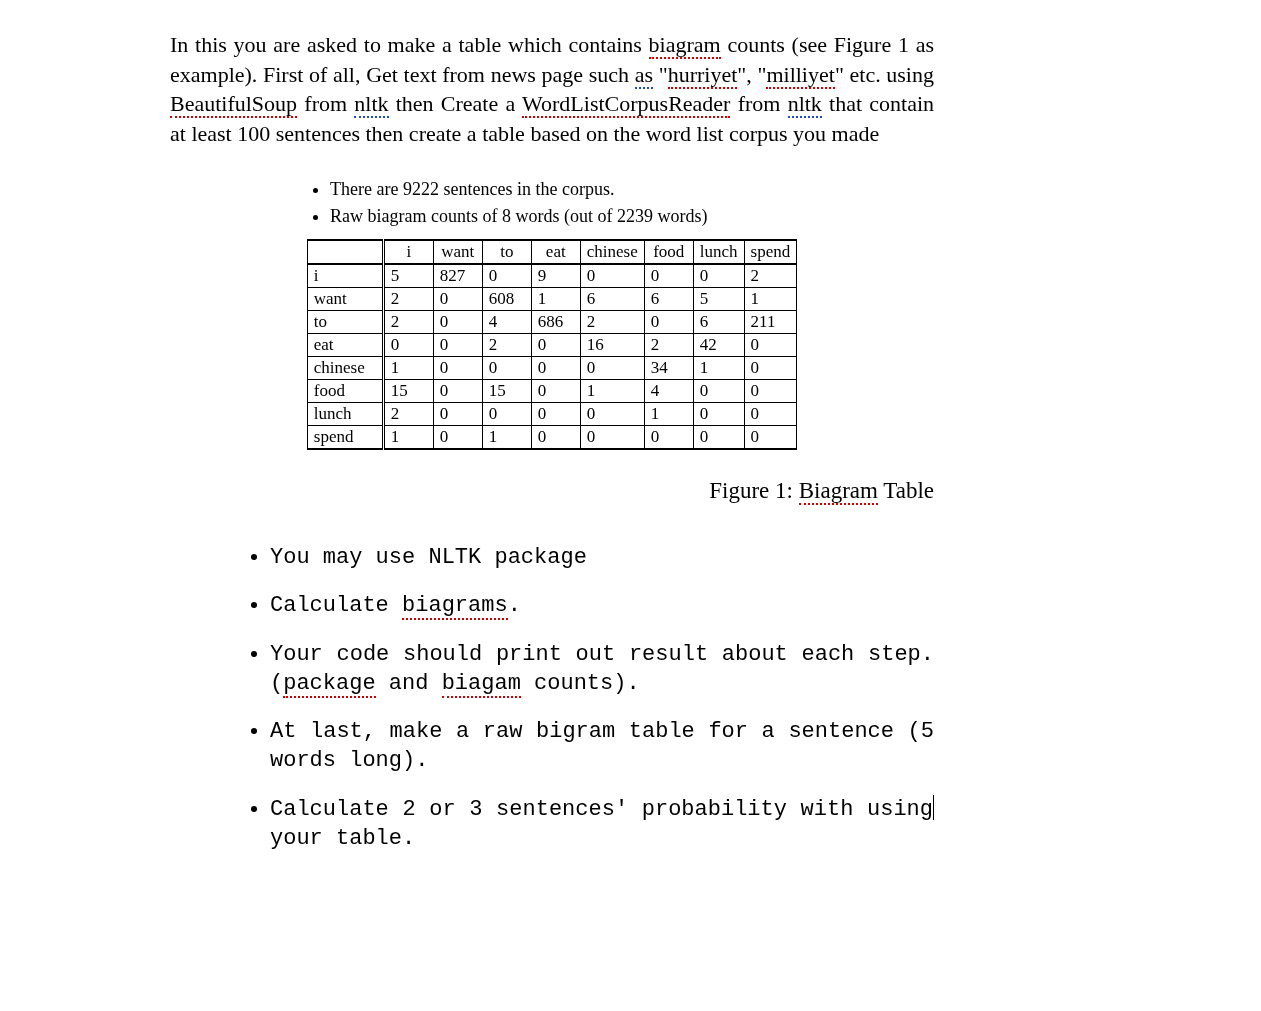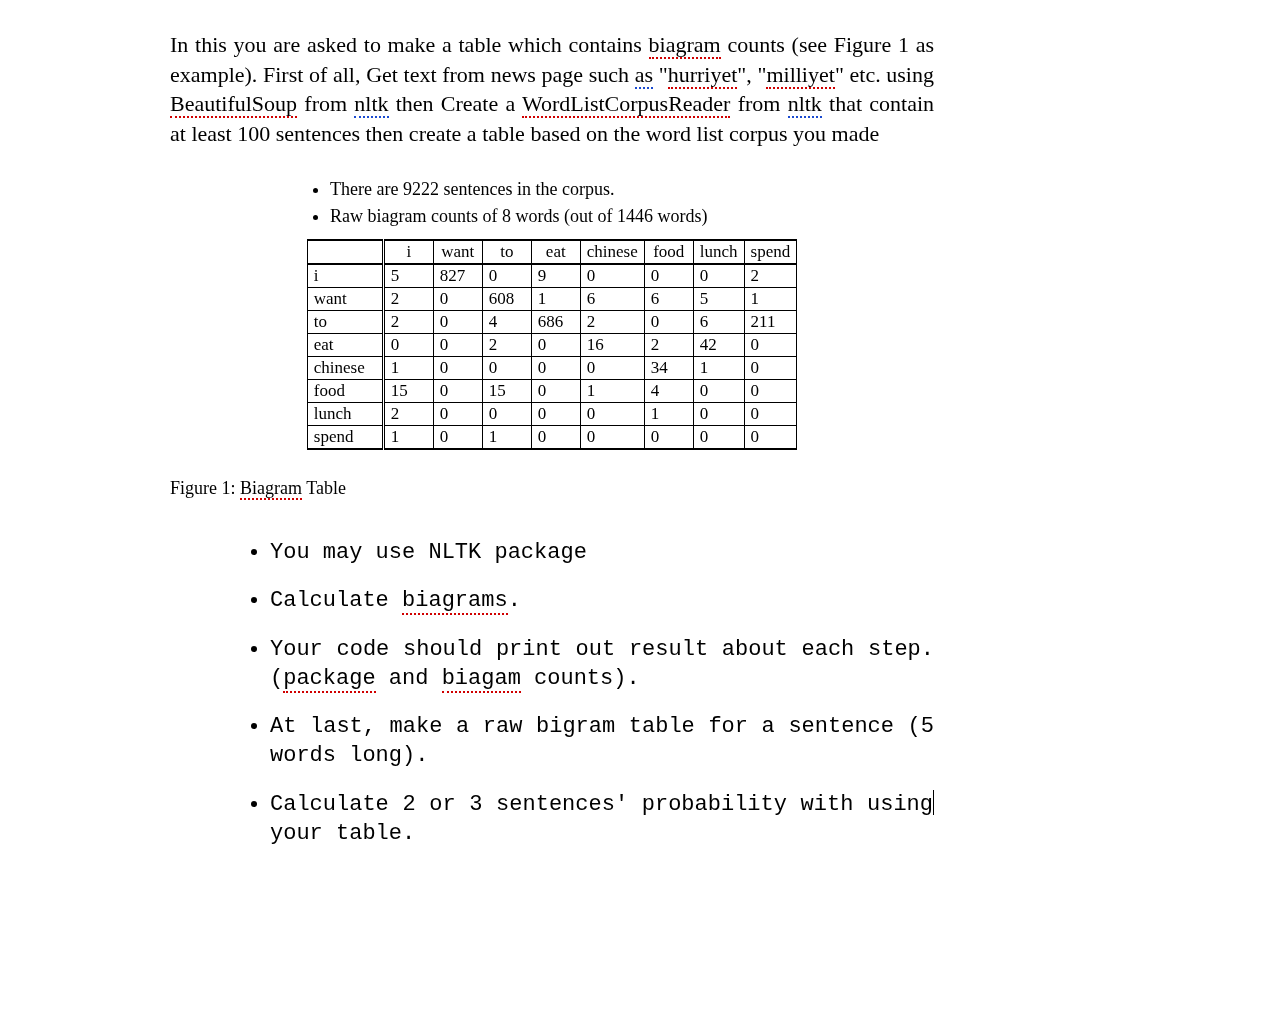--- a/index.html
+++ b/index.html
@@ -74,22 +74,22 @@
     border-bottom: 2px solid #000;
     text-align: center;
   }
   table.bigram tr.hdr th.corner {
     border-top: 2px solid #000;
   }
   table.bigram tr:last-child td {
     border-bottom: 2px solid #000;
   }
   .figure-caption {
-    text-align: left;
-    font-size: 18px;
+    text-align: right;
+    font-size: 23px;
     margin: 28px 0 40px 0;
   }
   .section-label {
     font-size: 22px;
     margin: 10px 0 34px 36px;
   }
   ul.big-bullets {
     font-size: 22px;
     list-style: disc;
     padding-left: 100px;
@@ -130,21 +130,21 @@
     <span class="spell-blue">nltk</span>
     then Create a
     <span class="spell-red">WordListCorpusReader</span>
     from
     <span class="spell-blue">nltk</span>
     that contain at least 100 sentences then create a table based on the word list corpus you made
   </div>
 
   <ul class="small-bullets">
     <li>There are 9222 sentences in the corpus.</li>
-    <li>Raw biagram counts of 8 words (out of 1446 words)</li>
+    <li>Raw biagram counts of 8 words (out of 2239 words)</li>
   </ul>
 
   <div class="table-wrap">
     <table class="bigram">
       <tbody>
           <tr class="hdr">
         <th class="corner"></th>
         <th>i</th>
         <th>want</th>
         <th>to</th>

